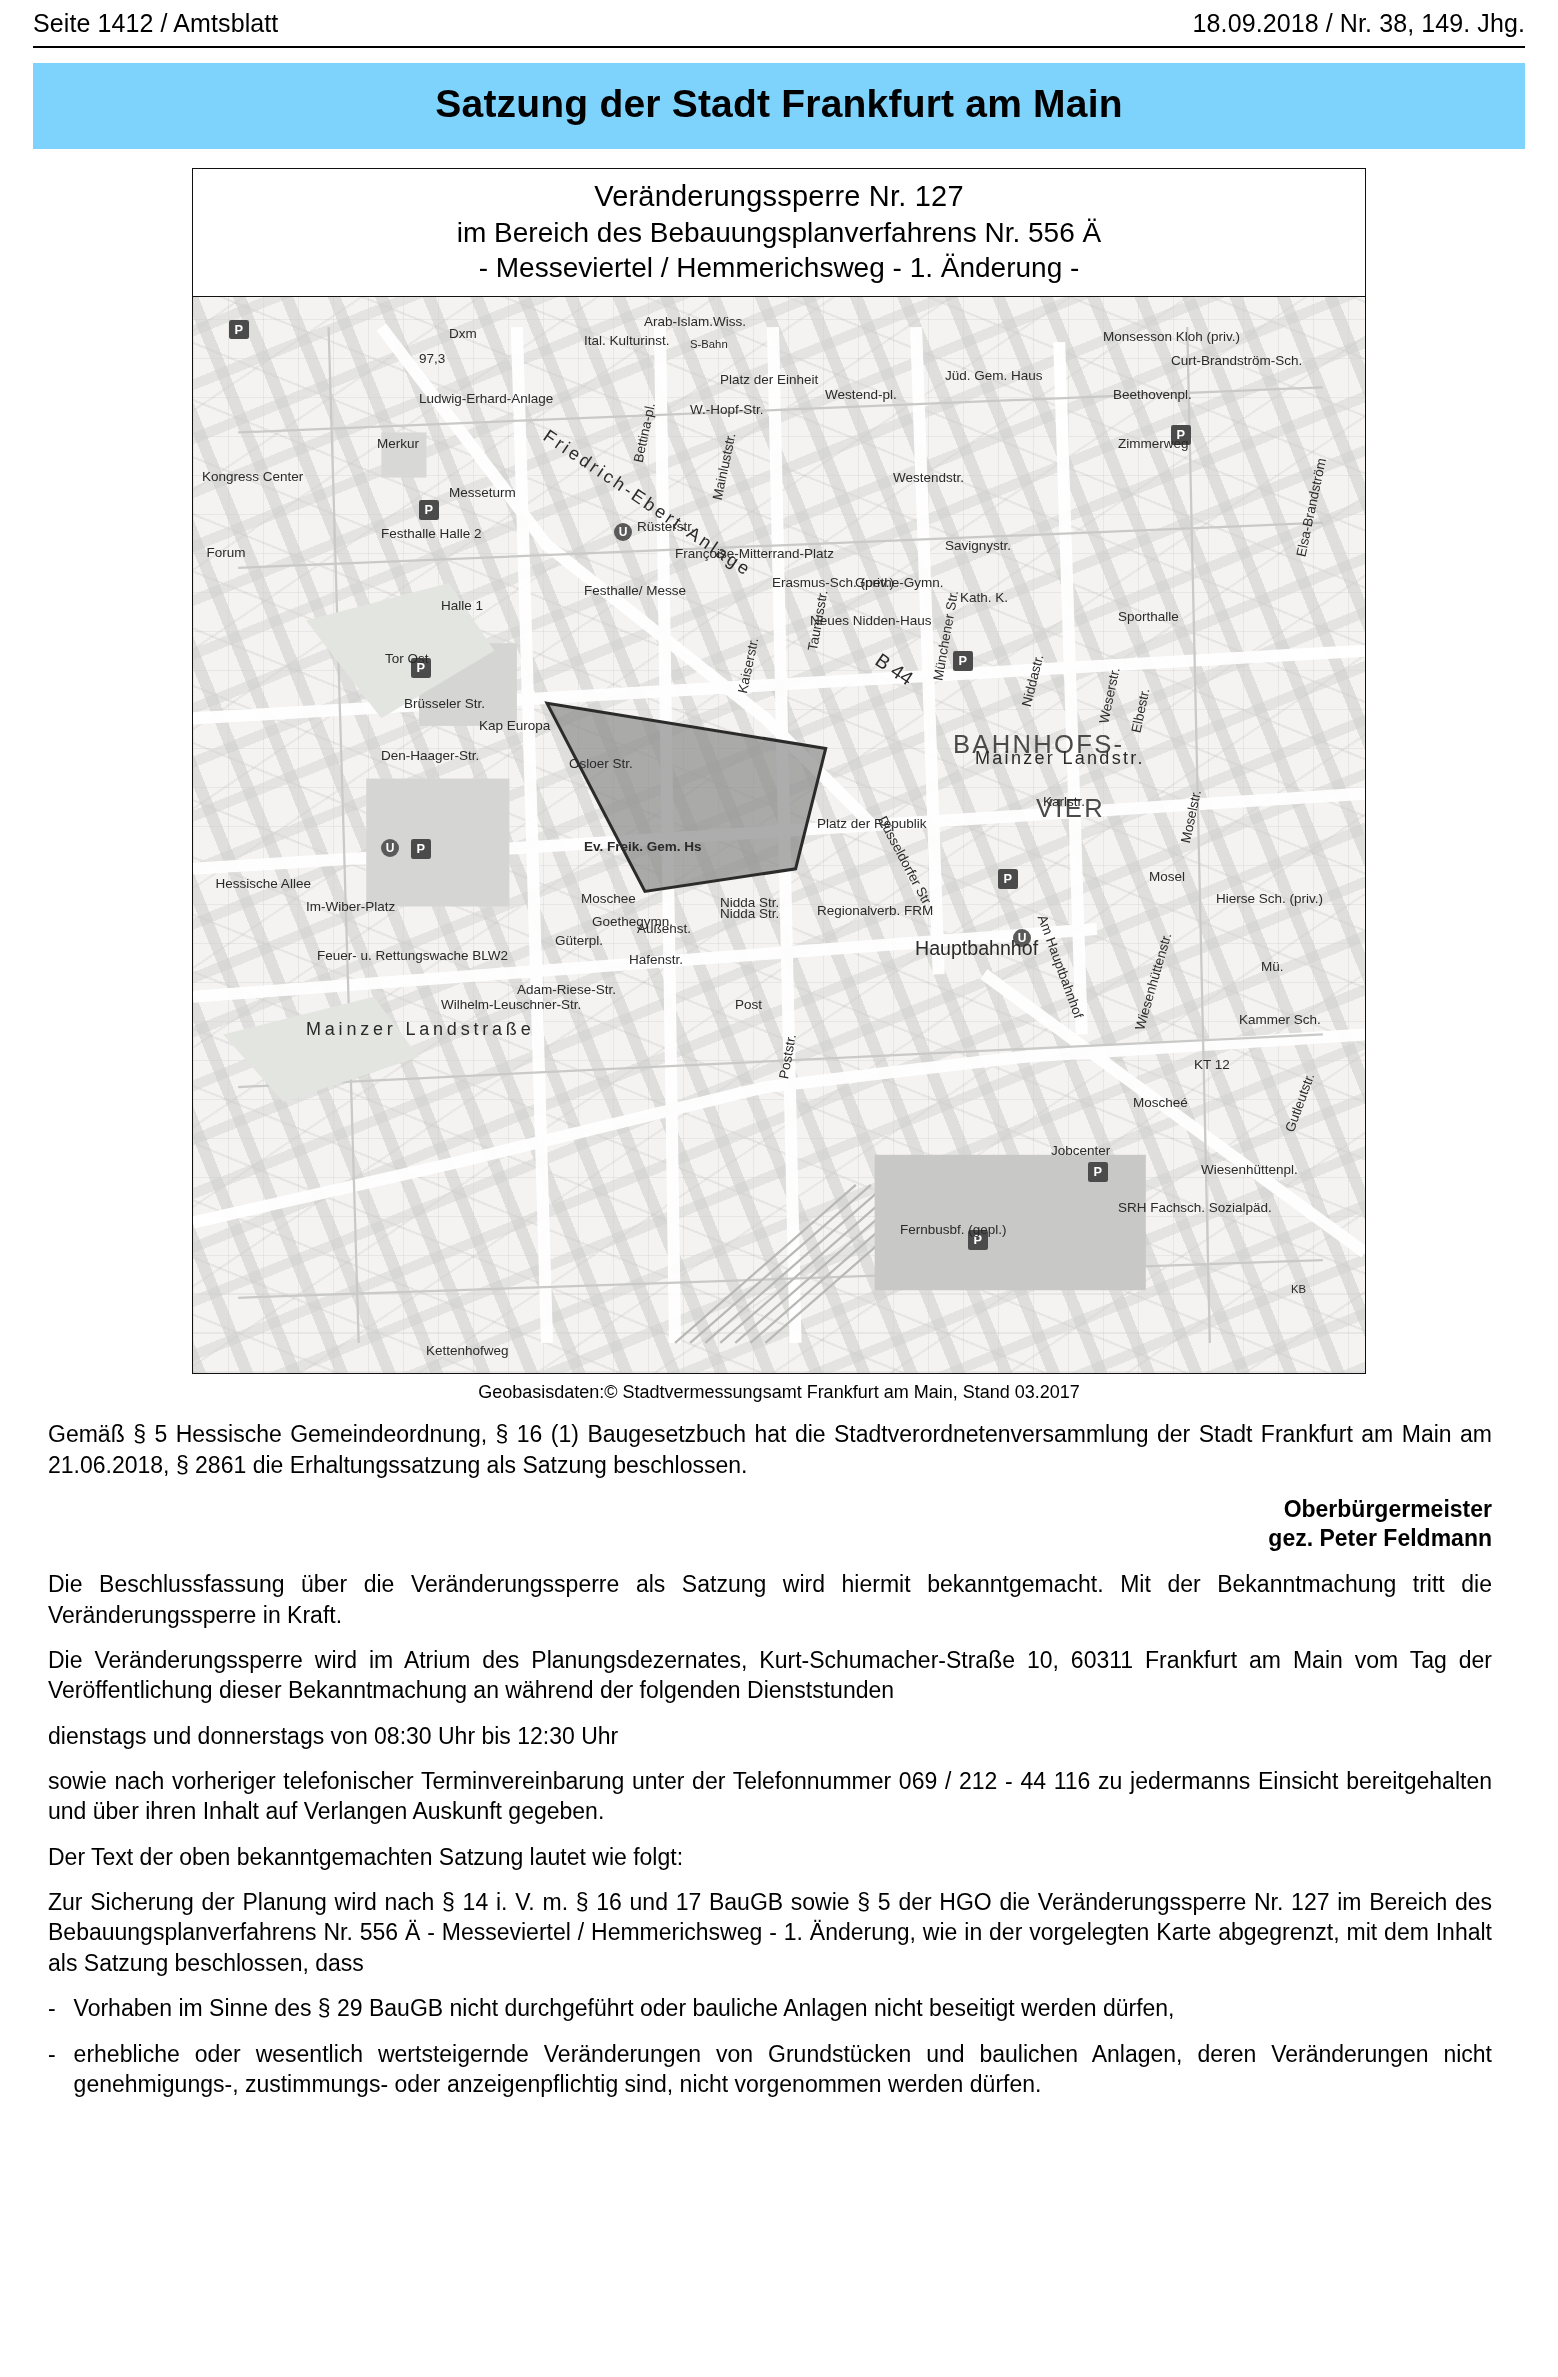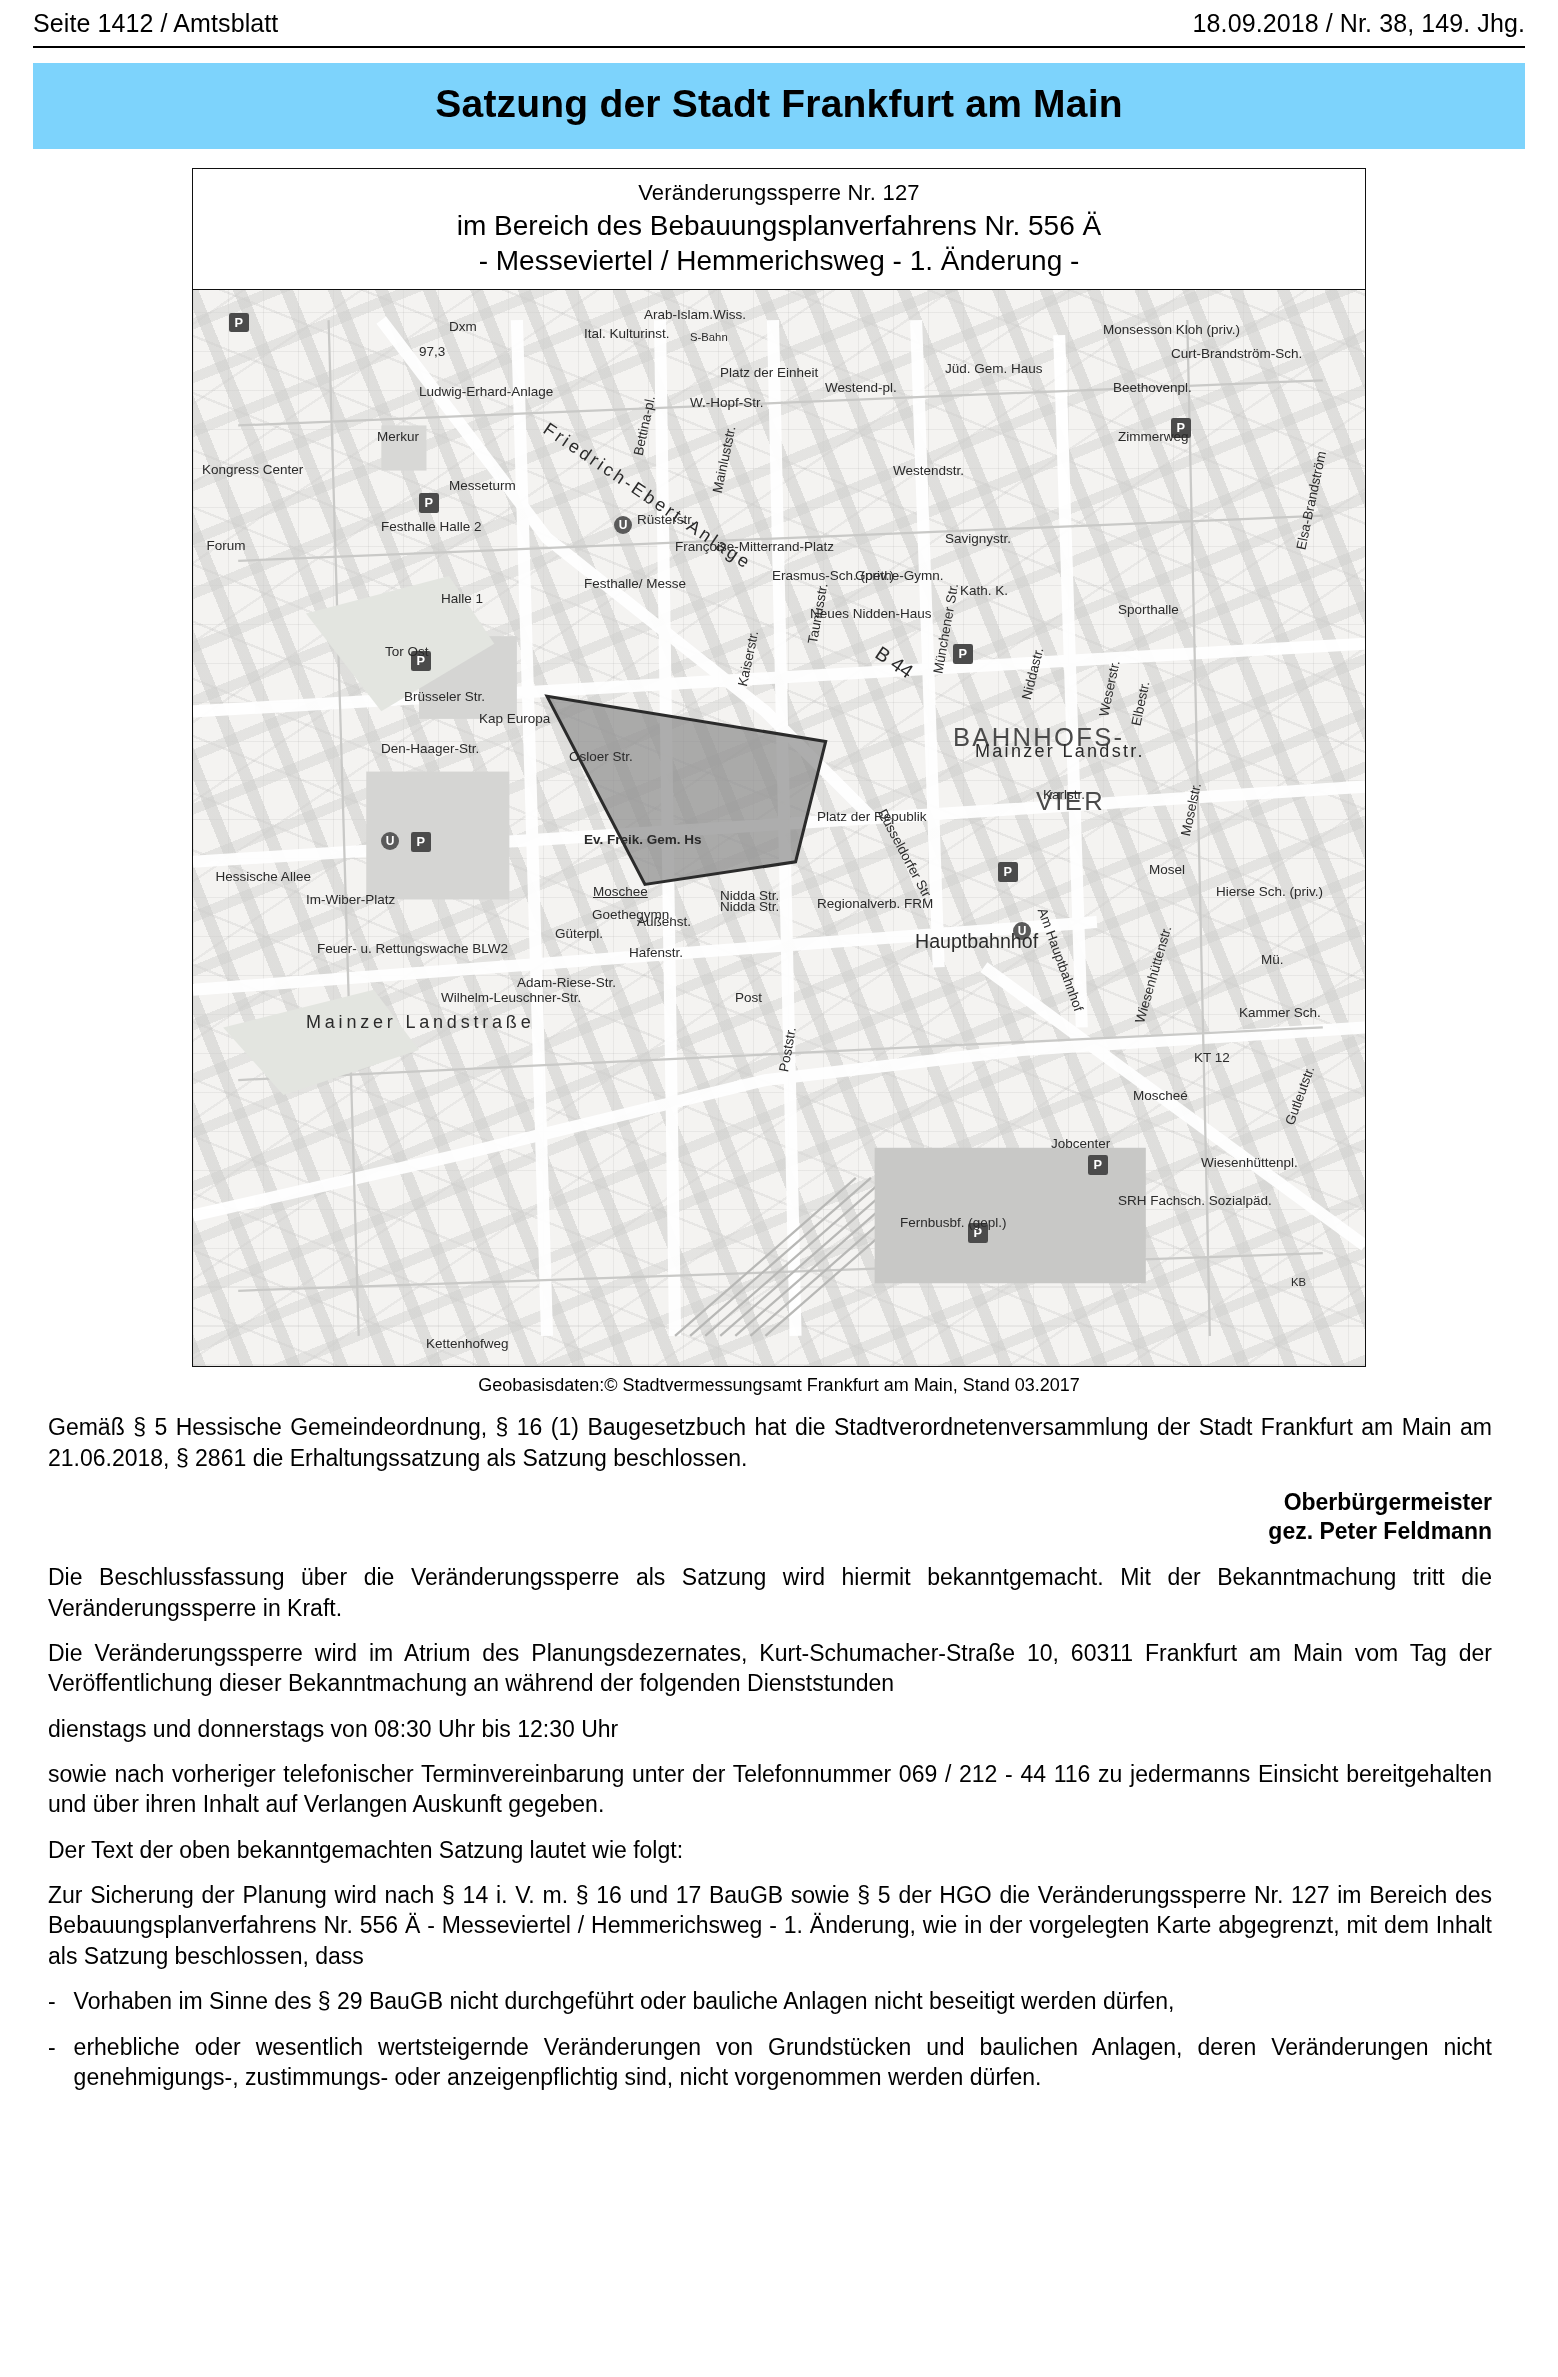--- a/index.html
+++ b/index.html
@@ -58,21 +58,21 @@
     width: 1174px;
   }
   .maptitle {
     border: 1.5px solid #111;
     border-bottom: none;
     text-align: center;
     padding: 10.5px 7.5px 12px 7.5px;
     background: #fff;
   }
   .maptitle .t1 {
-    font-size: 22px;
+    font-size: 29px;
     margin-bottom: 4.5px;
     letter-spacing: 0.2px;
   }
   .maptitle .t2 {
     font-size: 28px;
     margin-bottom: 3px;
   }
   .maptitle .t3 {
     font-size: 28px;
   }
@@ -297,21 +297,21 @@
       <div class="maplabel lbl-s" style="left:707px;  top:925px;">Fernbusbf. (gepl.)</div>
       <div class="maplabel lbl-s" style="left:858px; top:846px;">Jobcenter</div>
       <div class="maplabel lbl-s" style="left:925px; top:903px;">SRH Fachsch. Sozialpäd.</div>
       <div class="maplabel lbl-s" style="left:1008px; top:865px;">Wiesenhüttenpl.</div>
       <div class="maplabel lbl-s" style="left:940px; top:798px;">Moscheé</div>
       <div class="maplabel lbl-s" style="left:1001px; top:760px;">KT 12</div>
       <div class="maplabel lbl-s" style="left:1046px; top:715px;">Kammer Sch.</div>
       <div class="maplabel lbl-s" style="left:1068px; top:662px;">Mü.</div>
       <div class="maplabel lbl-s" style="left:1023px; top:594px;">Hierse Sch. (priv.)</div>
       <div class="maplabel lbl-s" style="left:391px;  top:542px;font-weight:bold;">Ev. Freik. Gem. Hs</div>
-      <div class="maplabel lbl-s" style="left:400px;  top:594px;text-decoration:underline;">Moschee</div>
+      <div class="maplabel lbl-s" style="left:388px;  top:594px;">Moschee</div>
       <div class="maplabel lbl-s" style="left:362px;  top:636px;text-align:right;">Güterpl.</div>
       <div class="maplabel lbl-s" style="left:624px;  top:519px;">Platz der Republik</div>
       <div class="maplabel lbl-s" style="left:662px;  top:557px; transform:rotate(62deg);">Düsseldorfer Str.</div>
       <div class="maplabel lbl-s" style="left:813px; top:662px; transform:rotate(70deg);">Am Hauptbahnhof</div>
       <div class="maplabel lbl-m" style="left:782px; top:451px; letter-spacing:2.3px;">Mainzer Landstr.</div>
       <div class="maplabel lbl-s" style="left:850px; top:497px;">Karlstr.</div>
       <div class="maplabel lbl-s" style="left:527px;  top:598px;">Nidda Str.</div>
       <div class="maplabel lbl-s" style="left:813px; top:376px; transform:rotate(-76deg);">Niddastr.</div>
       <div class="maplabel lbl-s" style="left:594px;  top:316px; transform:rotate(-80deg);">Taunusstr.</div>
       <div class="maplabel lbl-s" style="left:707px;  top:331px; transform:rotate(-80deg);">Münchener Str.</div>

